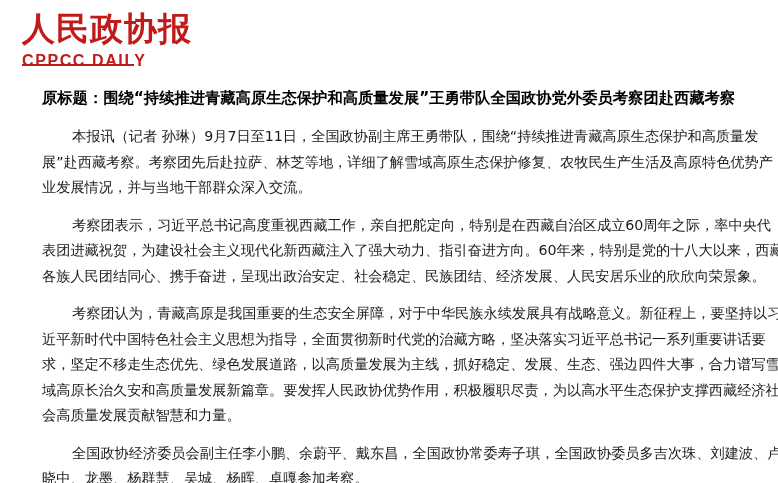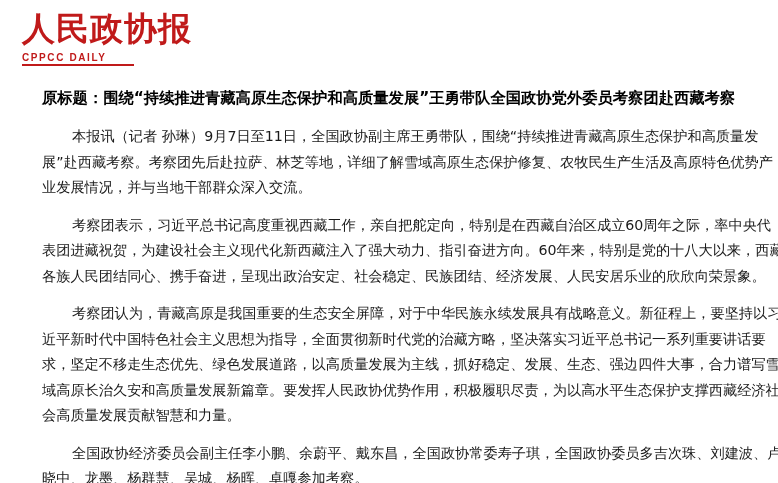--- a/index.html
+++ b/index.html
@@ -33,21 +33,21 @@
     font-weight: bold;
     font-size: 33px;
     line-height: 38px;
     letter-spacing: 1px;
     color: #c01a1a;
     white-space: nowrap;
   }
   .masthead-sub {
     margin-top: 4px;
     font-family: "Liberation Sans", sans-serif;
-    font-size: 10px;
+    font-size: 16px;
     letter-spacing: 1.6px;
     font-weight: bold;
     color: #c01a1a;
   }
   .masthead-rule {
     position: absolute;
     left: 22px;
     top: 64px;
     width: 112px;
     height: 2px;

